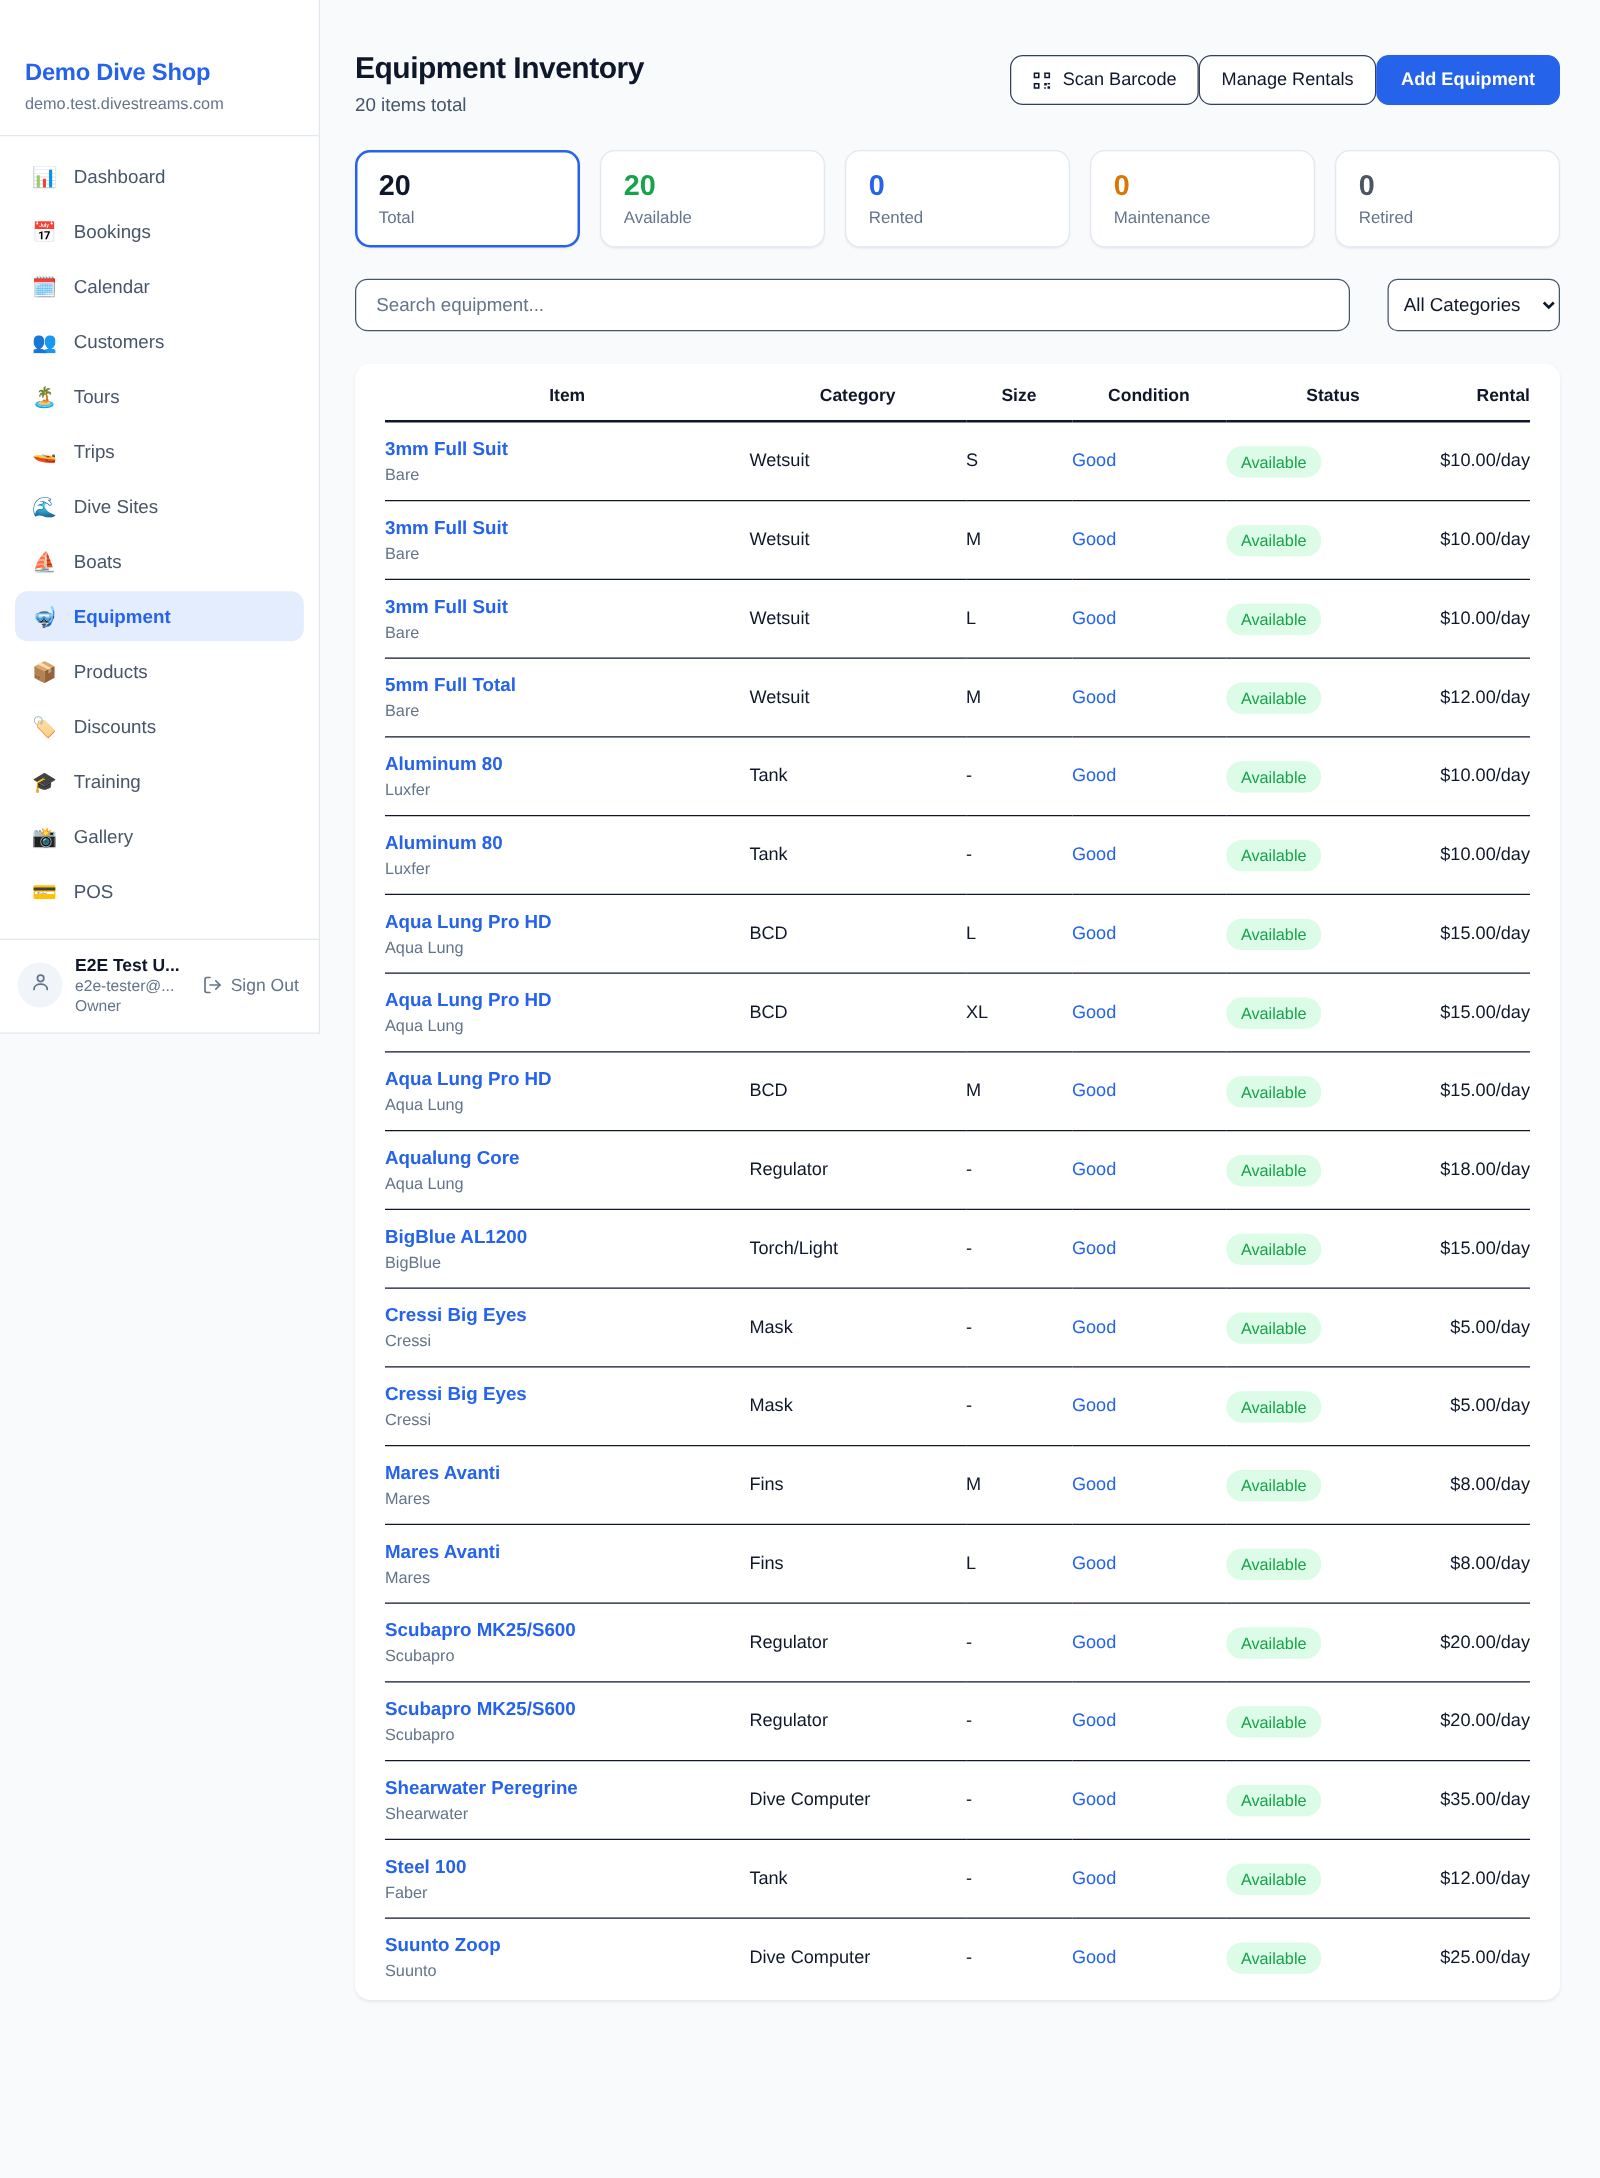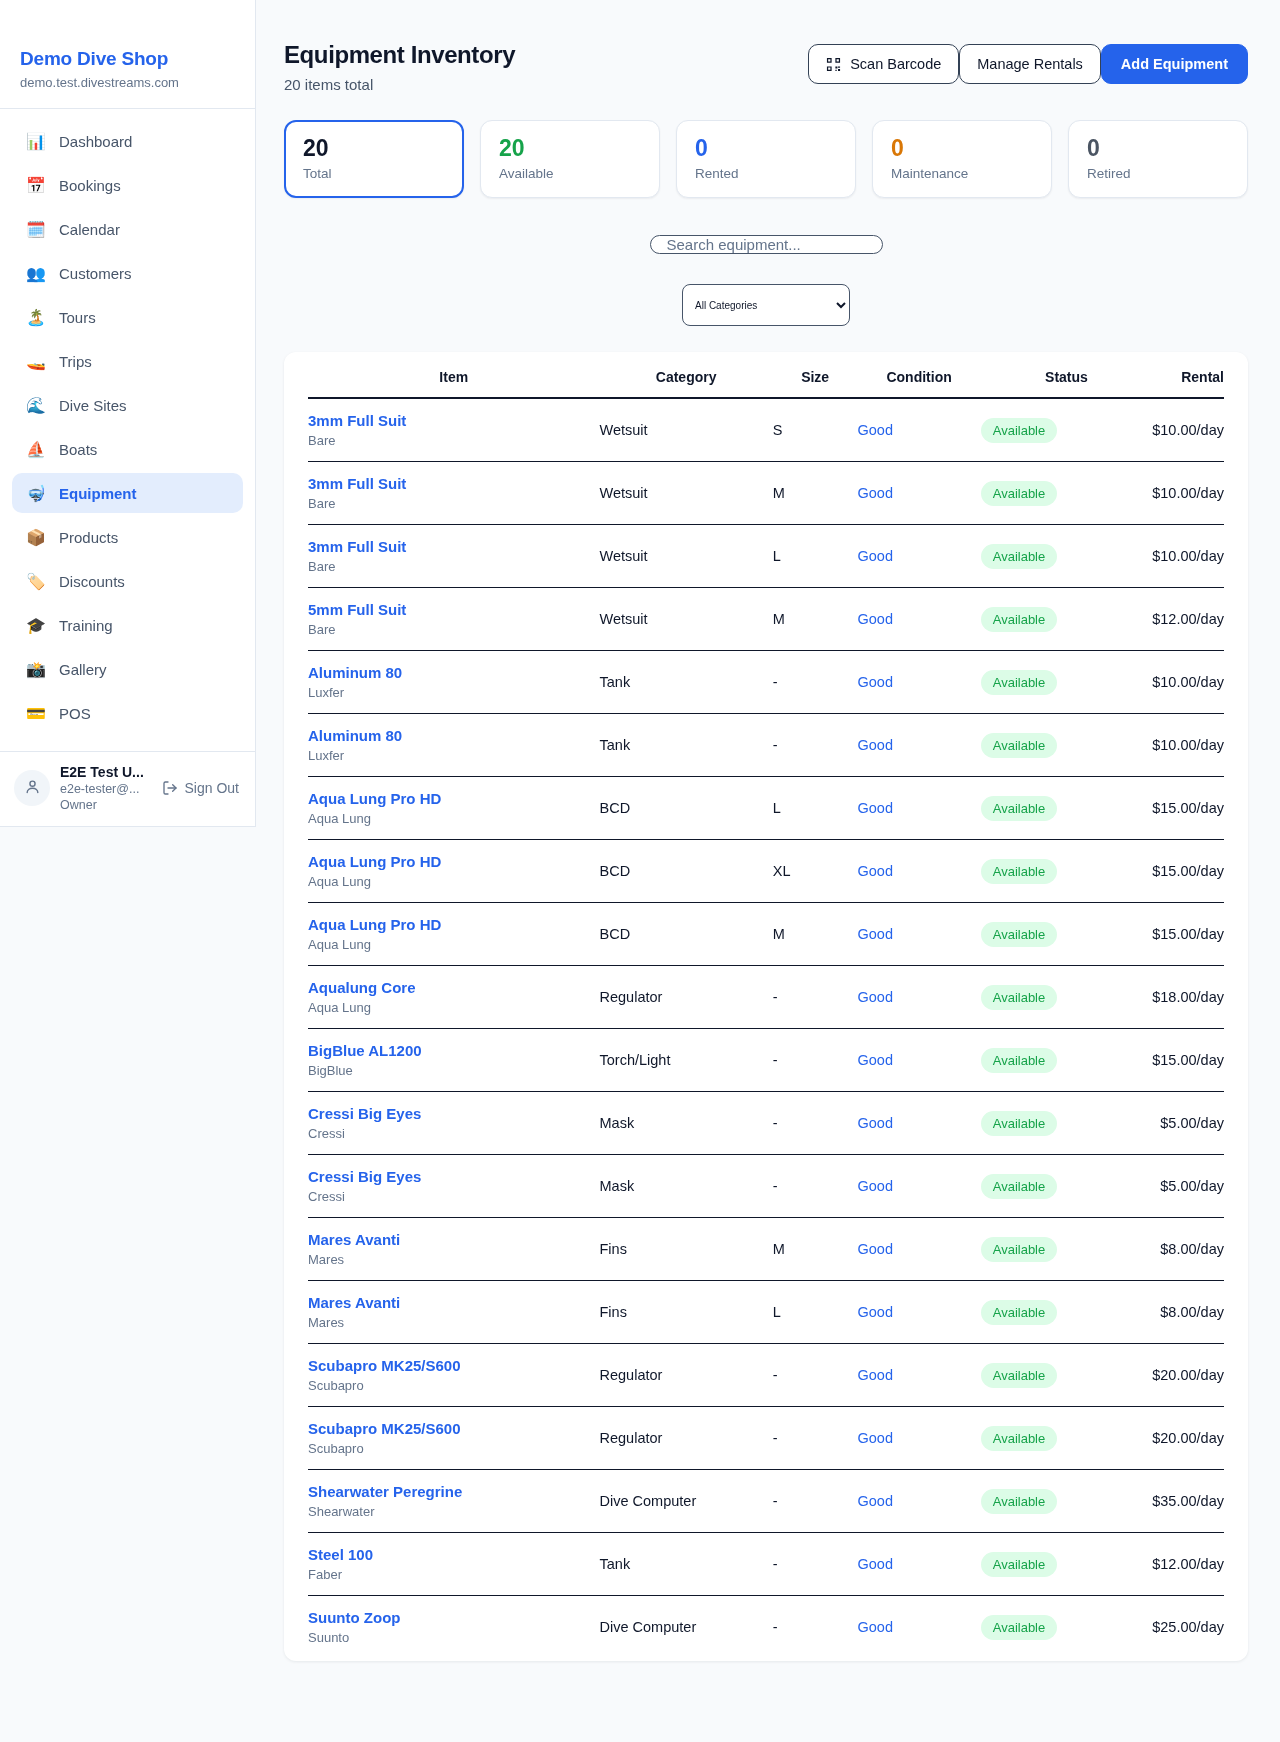--- a/index.html
+++ b/index.html
@@ -53,26 +53,26 @@
     font-weight:600; padding:0 19px; }
   .btn-ico { display:inline-flex; }
   
   .stats { display:flex; gap:16px; margin-top:27px; }
   .stat { flex:1; background:#fff; border:1px solid #e2e8f0; border-radius:12px;
     padding:15px 18px 16px; box-shadow:0 1px 2px rgba(15,23,42,.06); cursor:pointer; }
   .stat.active { border:2px solid #2563eb; padding:14px 17px 15px; }
   .stat-value { font-size:23px; font-weight:700; line-height:25px; }
   .stat-label { font-size:13.5px; color:#64748b; margin-top:5px; }
   
-  .filter-row { display:flex; gap:30px; margin-top:37px; align-items:center;flex-direction:column; }
+  .filter-row { display:flex; gap:30px; margin-top:25px; align-items:center; }
   .search-input { flex:1; height:42px; border:1px solid #475569; border-radius:10px;
     padding:0 16px; font-size:15px; font-family:inherit; color:#0f172a; background:#fff; }
   .search-input::placeholder { color:#64748b; }
-  select.category { height:42px; width:168px; border:1px solid #475569; border-radius:8px;
-    background:#fff; font-size:10px; padding:0 8px; font-family:inherit; color:#0f172a; }
+  select.category { height:42px; width:138px; border:1px solid #475569; border-radius:8px;
+    background:#fff; font-size:15px; padding:0 8px; font-family:inherit; color:#0f172a; }
   
   .table-card { margin-top:26px; background:#fff; border-radius:12px;
     box-shadow:0 1px 3px rgba(15,23,42,.08); padding:0 24px; }
   table { width:100%; border-collapse:collapse; }
   thead th { text-align:center; font-size:14px; font-weight:700; color:#0f172a;
     padding:17px 0 12px; border-bottom:2px solid #0f172a; }
   thead th.right { text-align:right; }
   tbody td { padding:13px 0; border-bottom:1px solid #0f172a; vertical-align:middle; }
   tbody tr:last-child td { border-bottom:none; padding-bottom:16px; }
   .item-name { color:#2563eb; font-weight:600; font-size:15px; cursor:pointer; }
@@ -280,21 +280,21 @@
               <div class="item-brand">Bare</div>
             </td>
             <td class="cell">Wetsuit</td>
             <td class="cell">L</td>
             <td><span class="cond">Good</span></td>
             <td><span class="badge">Available</span></td>
             <td class="rental">$10.00/day</td>
           </tr>
           <tr>
             <td>
-              <div class="item-name">5mm Full Suit</div>
+              <div class="item-name">5mm Full Total</div>
               <div class="item-brand">Bare</div>
             </td>
             <td class="cell">Wetsuit</td>
             <td class="cell">M</td>
             <td><span class="cond">Good</span></td>
             <td><span class="badge">Available</span></td>
             <td class="rental">$12.00/day</td>
           </tr>
           <tr>
             <td>

